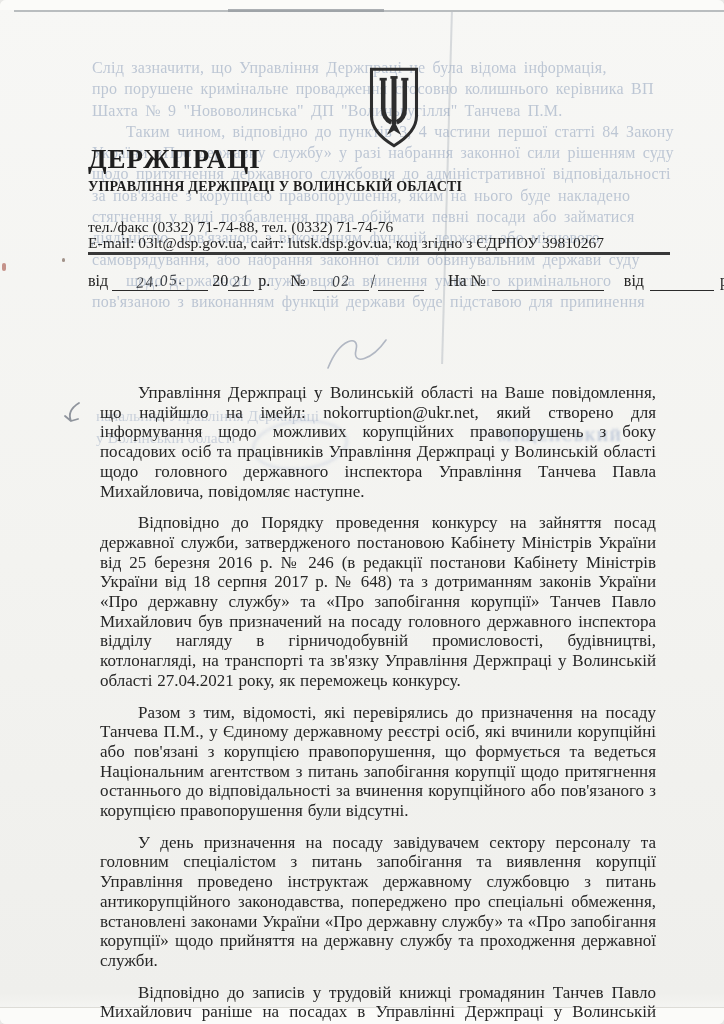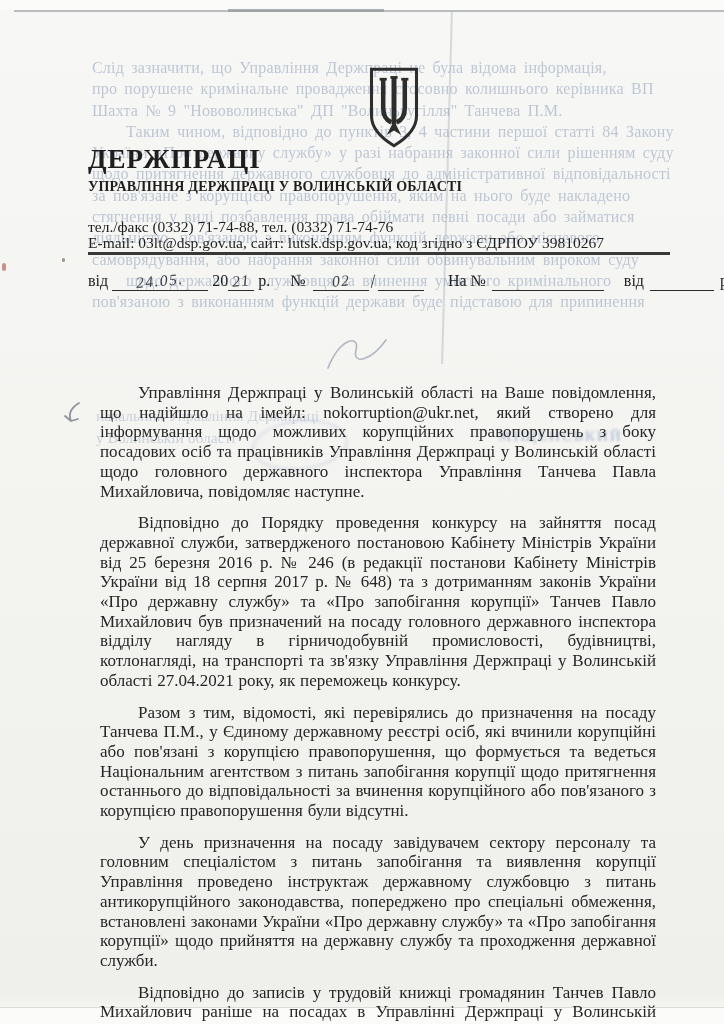--- a/index.html
+++ b/index.html
@@ -1,19 +1,19 @@
 <!DOCTYPE html>
 <html><head>
 <meta charset="utf-8">
 <style>
   html,body{margin:0;padding:0;background:#e8e8e6;}
   .page{
     position:relative;width:724px;height:1024px;margin:0 auto;overflow:hidden;
     background:linear-gradient(180deg,#f7f7f5 0%,#f3f3f0 55%,#efefec 97%,#fafaf8 100%);
-    font-family:"Liberation Serif","DejaVu Serif",serif;color:#262626;
+    font-family:"Liberation Serif","DejaVu Serif",serif;color:#262626;border-radius:6px;
   }
   
   .scan-top-strip{position:absolute;top:0;left:0;width:724px;height:10px;background:#fbfbf9;}
   .scan-top-line{position:absolute;top:10px;left:14px;width:710px;height:2px;background:#b9bdbf;}
   .scan-top-line-dark{position:absolute;top:9px;left:228px;width:156px;height:3px;background:#989ea2;opacity:.8;}
   .scan-bottom-strip{position:absolute;top:1007px;left:0;width:724px;height:17px;background:#fbfbf9;border-top:1px solid #dddcd7;}
   .fold-line{position:absolute;left:446px;top:12px;width:1.5px;height:352px;background:rgba(140,148,162,.30);transform:rotate(1.6deg);}
   .speck-red{position:absolute;left:2px;top:263px;width:4px;height:8px;background:#b06a5e;opacity:.7;border-radius:2px;}
   .speck-dark{position:absolute;left:62px;top:258px;width:3px;height:4px;background:#6a5245;opacity:.6;border-radius:2px;}
 
@@ -84,21 +84,21 @@
   <div class="bleed">
       <div class="bleed-line">Слід зазначити, що Управління Держпраці не була відома інформація,</div>
       <div class="bleed-line">про порушене кримінальне провадження стосовно колишнього керівника ВП</div>
       <div class="bleed-line">Шахта № 9 "Нововолинська" ДП "Волиньвугілля" Танчева П.М.</div>
       <div class="bleed-line">Таким чином, відповідно до пунктів 3, 4 частини першої статті 84 Закону</div>
       <div class="bleed-line">України «Про державну службу» у разі набрання законної сили рішенням суду</div>
       <div class="bleed-line">щодо притягнення державного службовця до адміністративної відповідальності</div>
       <div class="bleed-line">за пов'язане з корупцією правопорушення, яким на нього буде накладено</div>
       <div class="bleed-line">стягнення у виді позбавлення права обіймати певні посади або займатися</div>
       <div class="bleed-line">діяльністю, пов'язаною з виконанням функцій держави або місцевого</div>
-      <div class="bleed-line">самоврядування, або набрання законної сили обвинувальним вироком суду</div>
+      <div class="bleed-line">самоврядування, або набрання законної сили обвинувальним держави суду</div>
       <div class="bleed-line">щодо державного службовця за вчинення умисного кримінального</div>
       <div class="bleed-line">пов'язаною з виконанням функцій держави буде підставою для припинення</div>
     </div>
   <div class="bleed-sig bleed-sig-1">начальник Управління Держпраці</div>
   <div class="bleed-sig bleed-sig-2">у Волинській області</div>
   <div class="bleed-name">МІЩЕНСЬКИЙ</div>
   <div class="stamp-ghost"></div>
   <svg class="sig-curl" width="70" height="40" viewBox="0 0 70 40">
     <path d="M6 36 C18 6 38 2 34 18 C30 34 50 28 64 8" fill="none" stroke="rgba(110,122,148,0.5)" stroke-width="1.6" stroke-linecap="round"></path>
   </svg>

